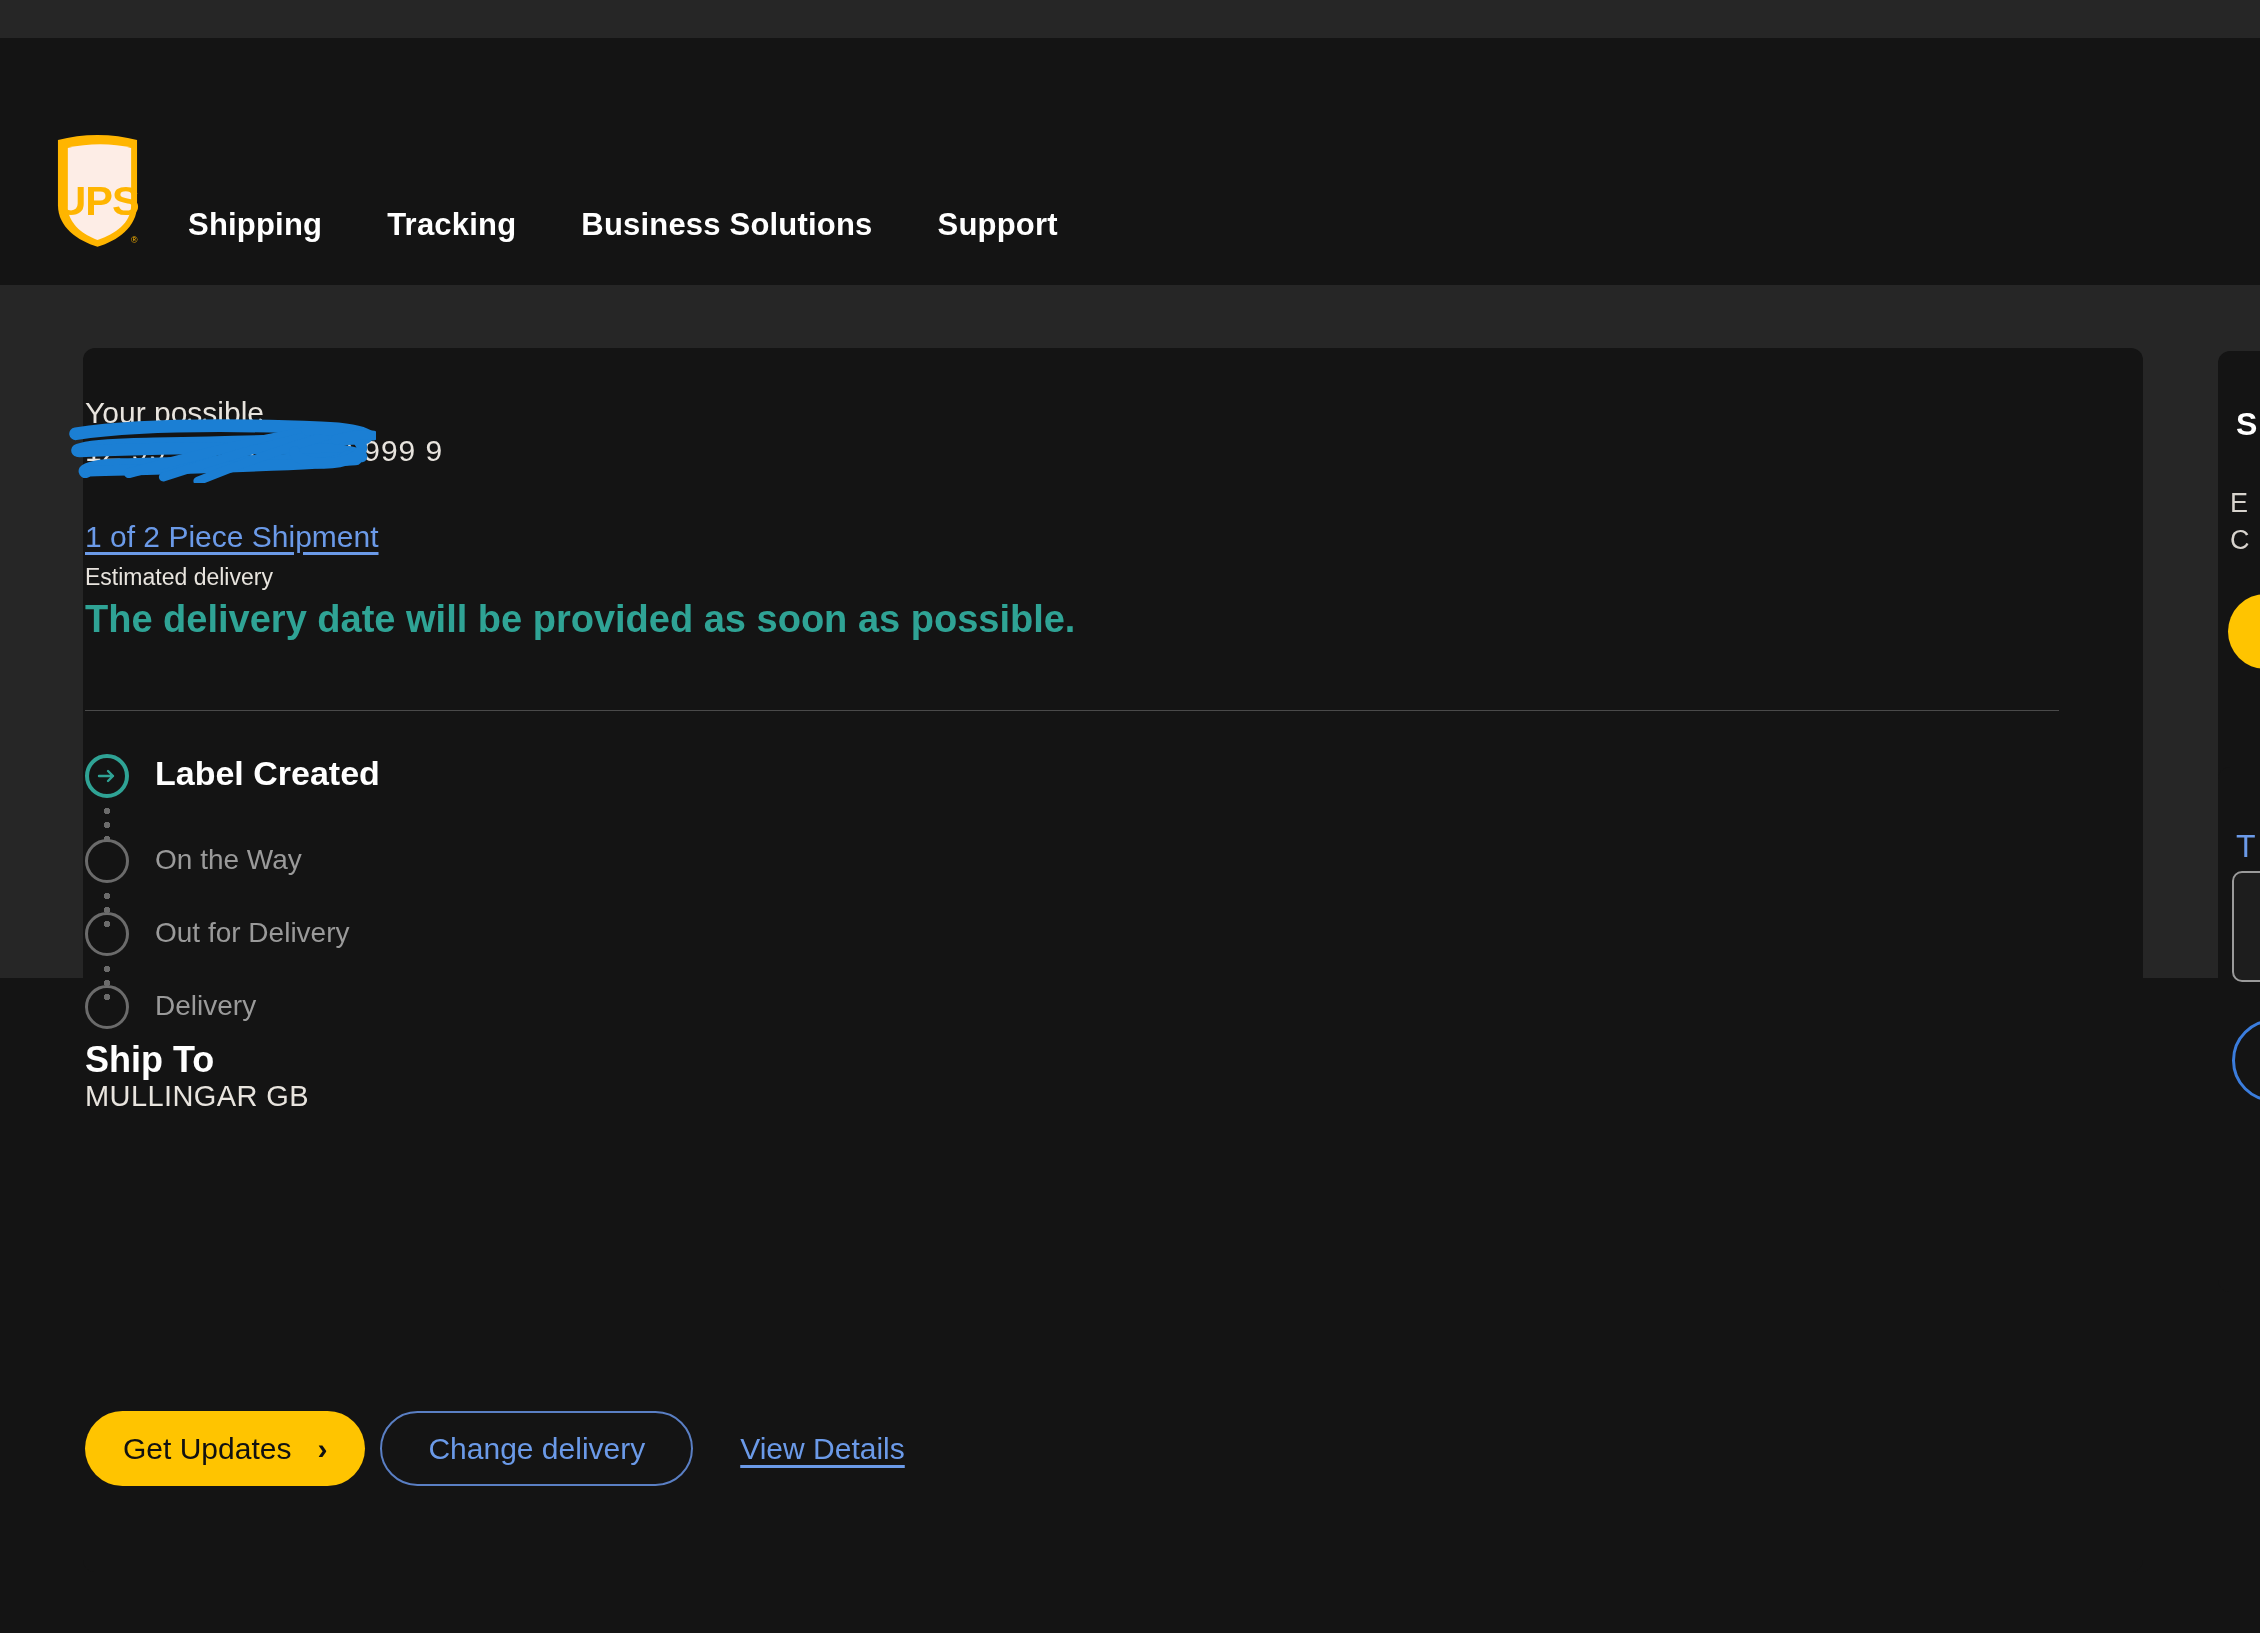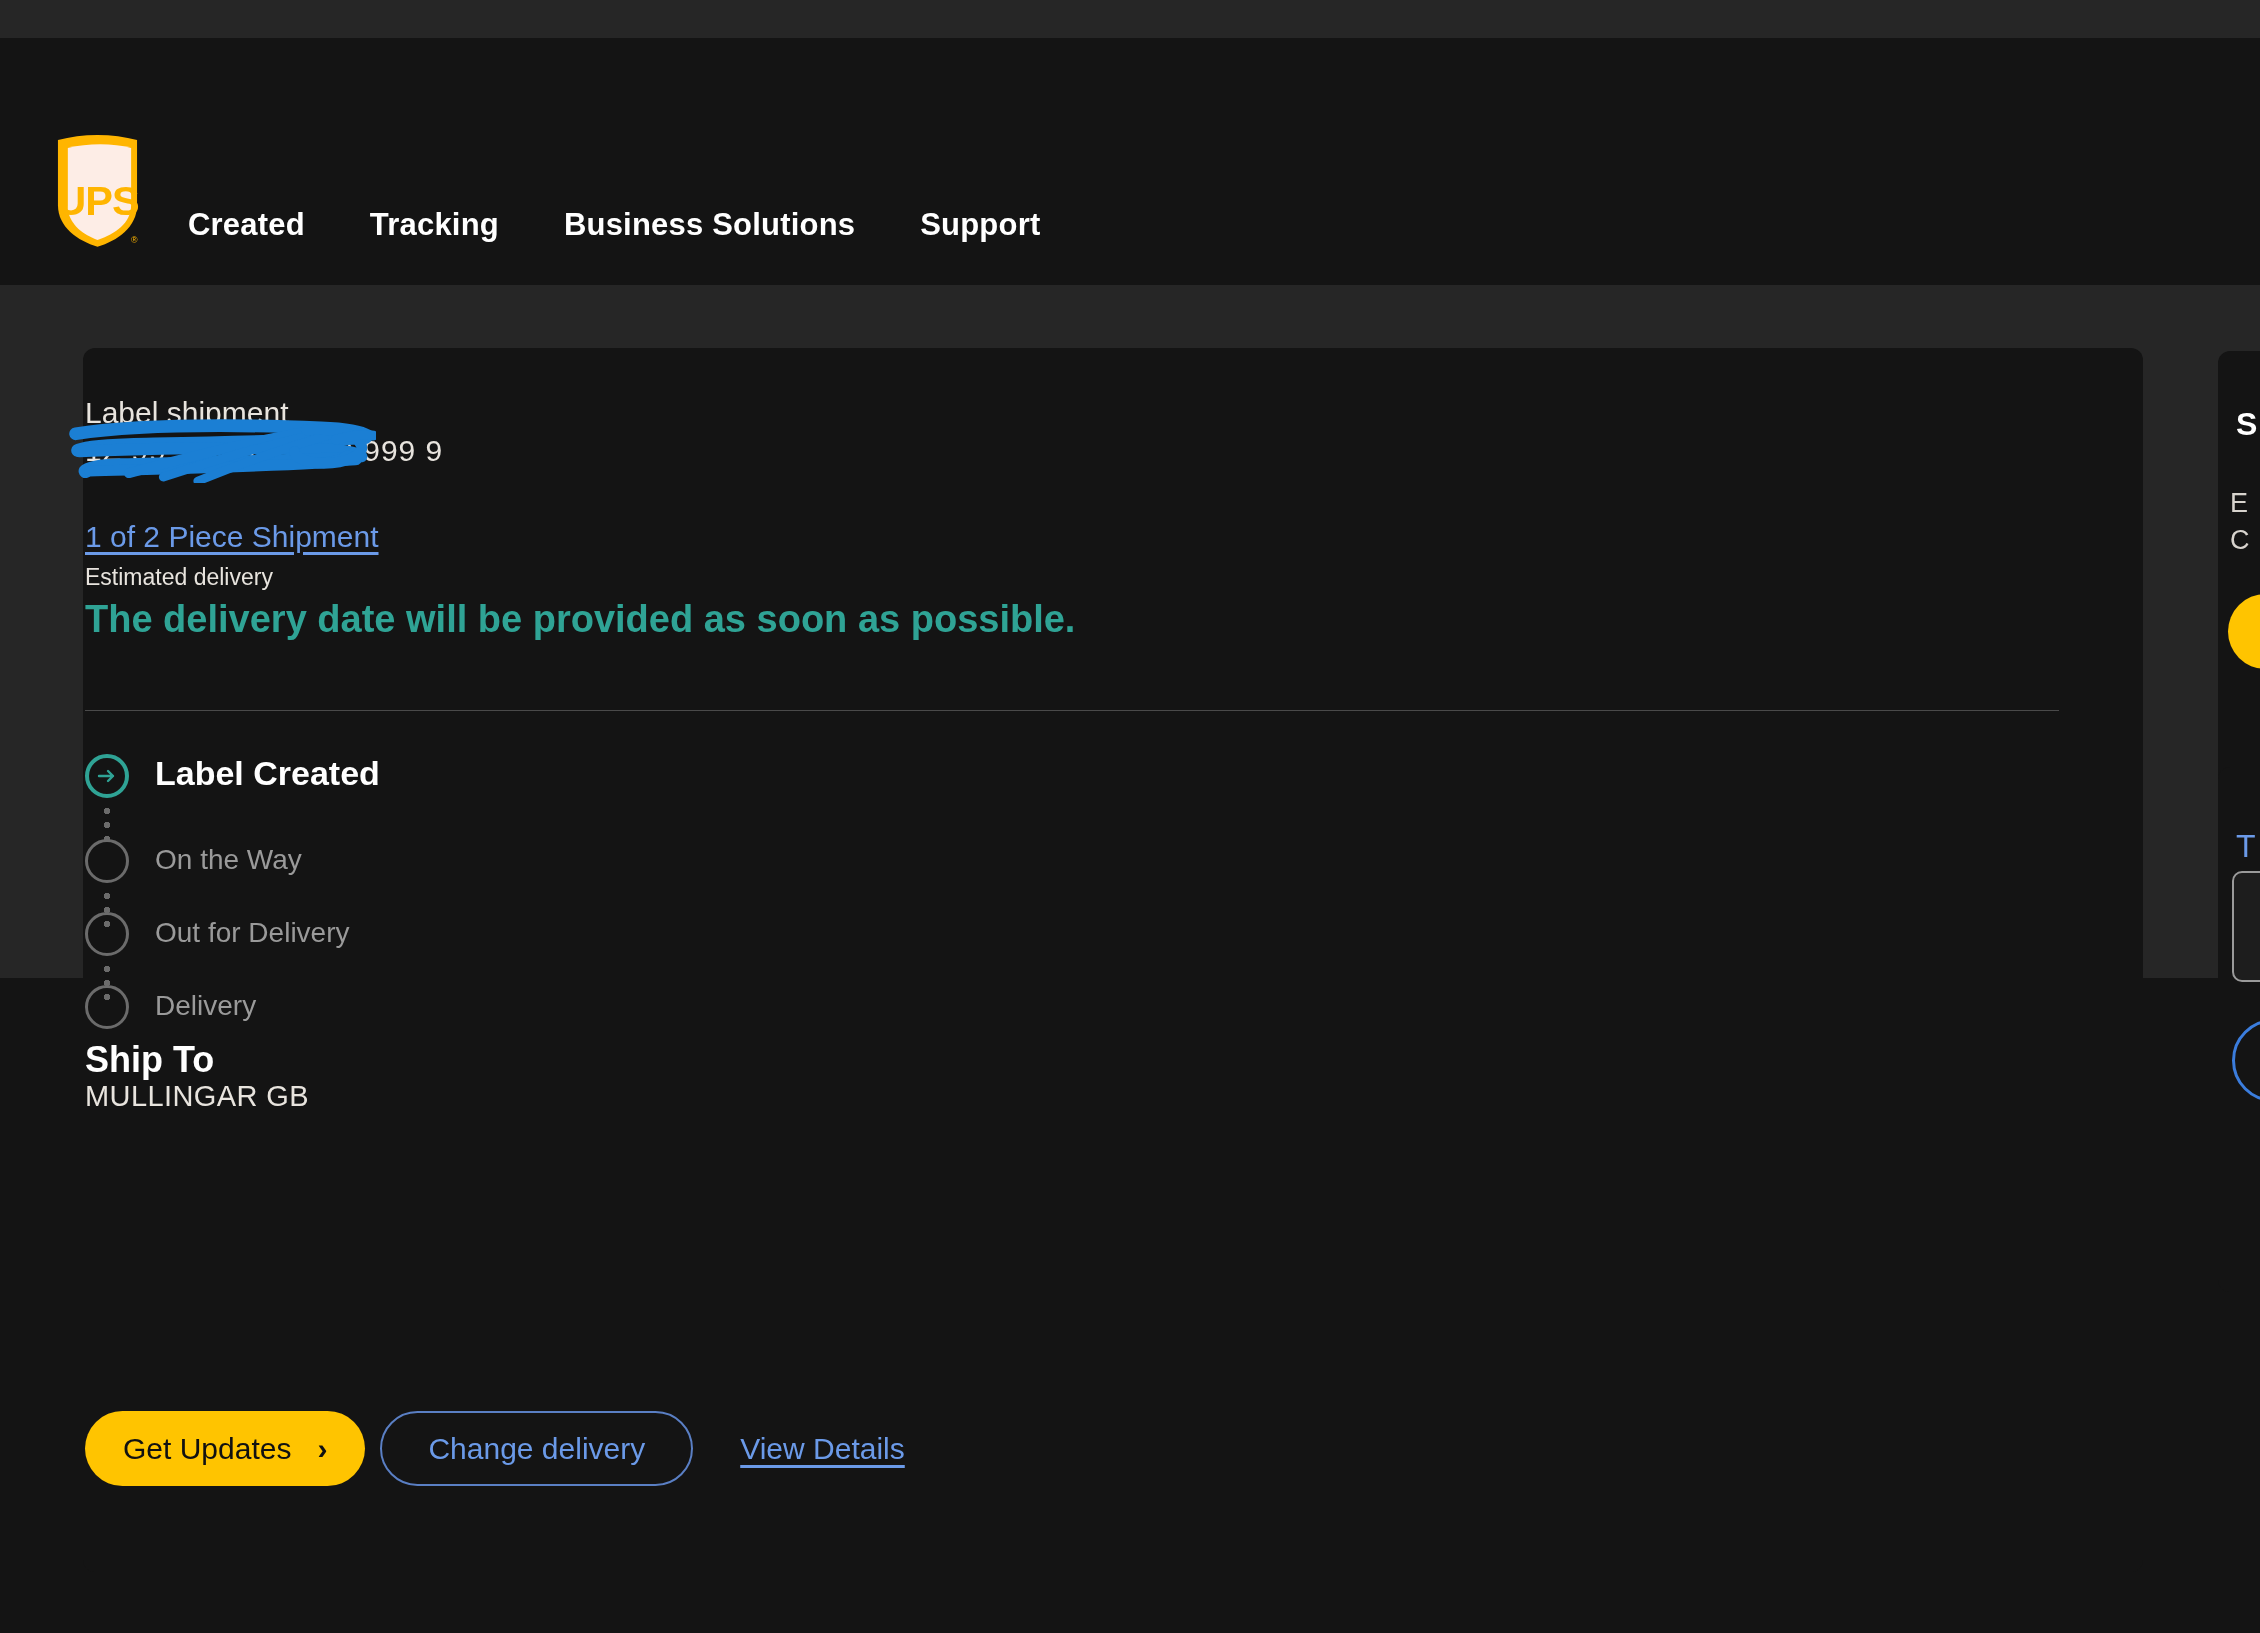--- a/index.html
+++ b/index.html
@@ -196,36 +196,36 @@
   <div class="ups-logo">
     <svg width="87" height="114" viewBox="0 0 88 115">
       <path d="M4 6 C28 -1 60 -1 84 6 L84 72 C84 94 64 108 44 114 C24 108 4 94 4 72 Z" fill="#FFB500"></path>
       <path d="M14 14 C34 9 60 9 78 14 L78 72 C78 90 62 101 44 107 C30 102 16 92 14 76 Z" fill="#FDEDE6"></path>
       <text x="44" y="82" font-family="Liberation Sans, sans-serif" font-size="42" font-weight="bold" fill="#FFB500" text-anchor="middle" letter-spacing="-1">UPS</text>
       <text x="78" y="110" font-family="Liberation Sans, sans-serif" font-size="9" fill="#FFB500">®</text>
     </svg>
   </div>
 
   <nav class="nav">
-    <a href="#">Created</a>
+    <a href="#">Shipping</a>
     <a href="#">Tracking</a>
     <a href="#">Business Solutions</a>
     <a href="#">Support</a>
   </nav>
 
 </header>
 
 <div class="body-bg-light"></div>
 <div class="body-bg-dark"></div>
 
 <section class="track-card"></section>
 
 <div class="card-inner">
 
-  <div class="lbl-your-shipment">Label shipment</div>
+  <div class="lbl-your-shipment">Your possible</div>
 
   <div class="tracking-number">1Z 99 999 99 9999 999 9</div>
 
   <svg class="redaction" viewBox="0 0 310 70">
     <g stroke="#1B7FD4" fill="none" stroke-linecap="round" stroke-linejoin="round">
       <path d="M6 20 C60 12 150 10 255 14 C282 15 296 18 302 22" stroke-width="13"></path>
       <path d="M300 24 C250 27 150 29 60 31 C30 32 12 34 8 37" stroke-width="13"></path>
       <path d="M10 38 C70 35 170 33 260 36 C280 37 292 40 296 43" stroke-width="12"></path>
       <path d="M290 45 C230 48 130 50 50 52 C30 53 18 55 16 58" stroke-width="14"></path>
       <path d="M20 58 C90 56 180 54 250 50 C268 49 278 46 282 42" stroke-width="11"></path>

